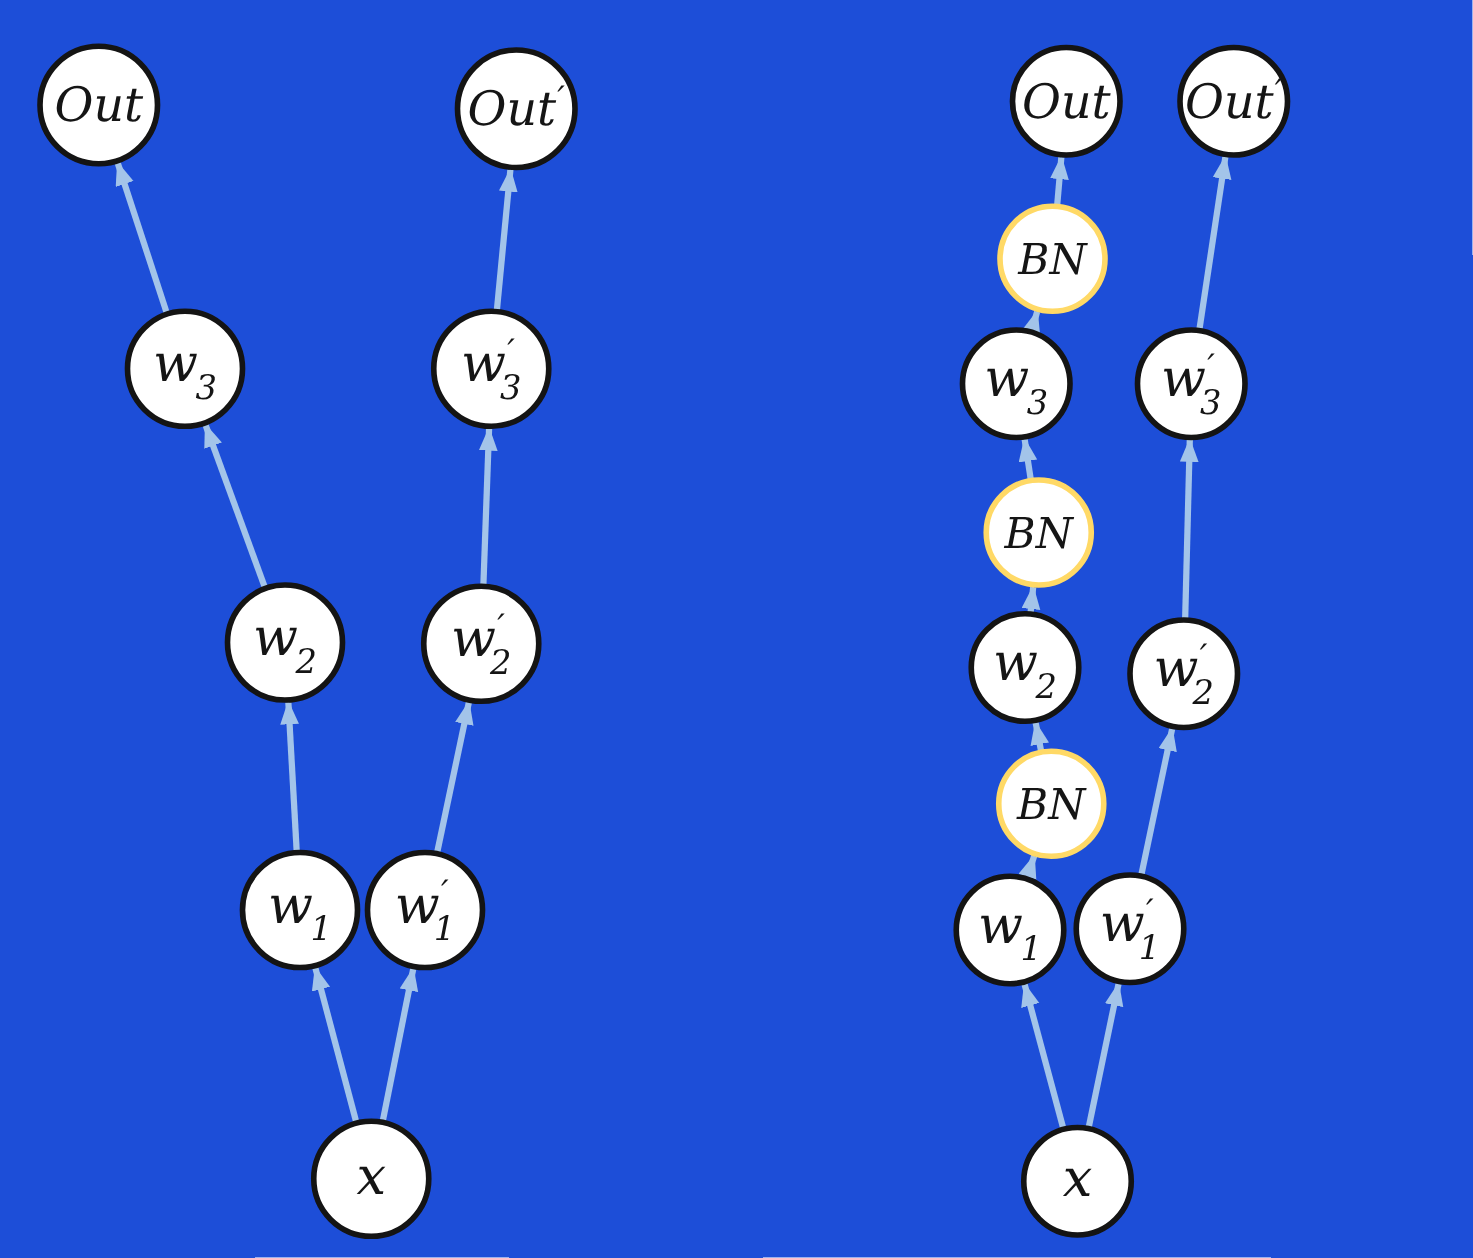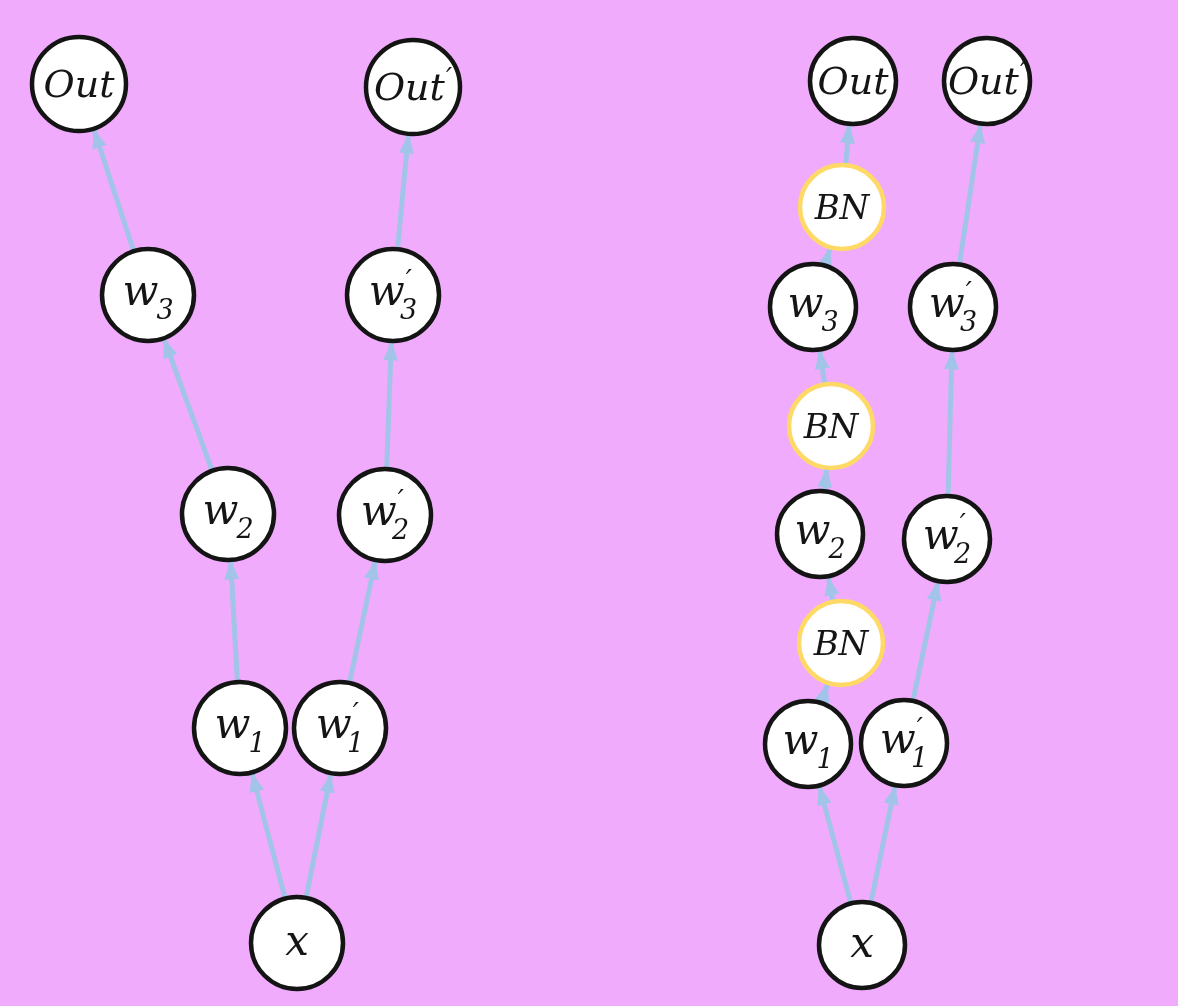--- a/index.html
+++ b/index.html
@@ -4,21 +4,21 @@
 <style>
   html, body {
     margin: 0;
     padding: 0;
     background: #ffffff;
   }
   .stage {
     position: relative;
     width: 1178px;
     height: 1006px;
-    background: #f0abfc;
+    background: #1d4ed8;
     overflow: hidden;
     font-family: "DejaVu Serif", "Liberation Serif", serif;
   }
   svg text {
     font-family: "DejaVu Serif", "Liberation Serif", serif;
     font-style: italic;
     fill: #151515;
   }
 </style>
 </head>

